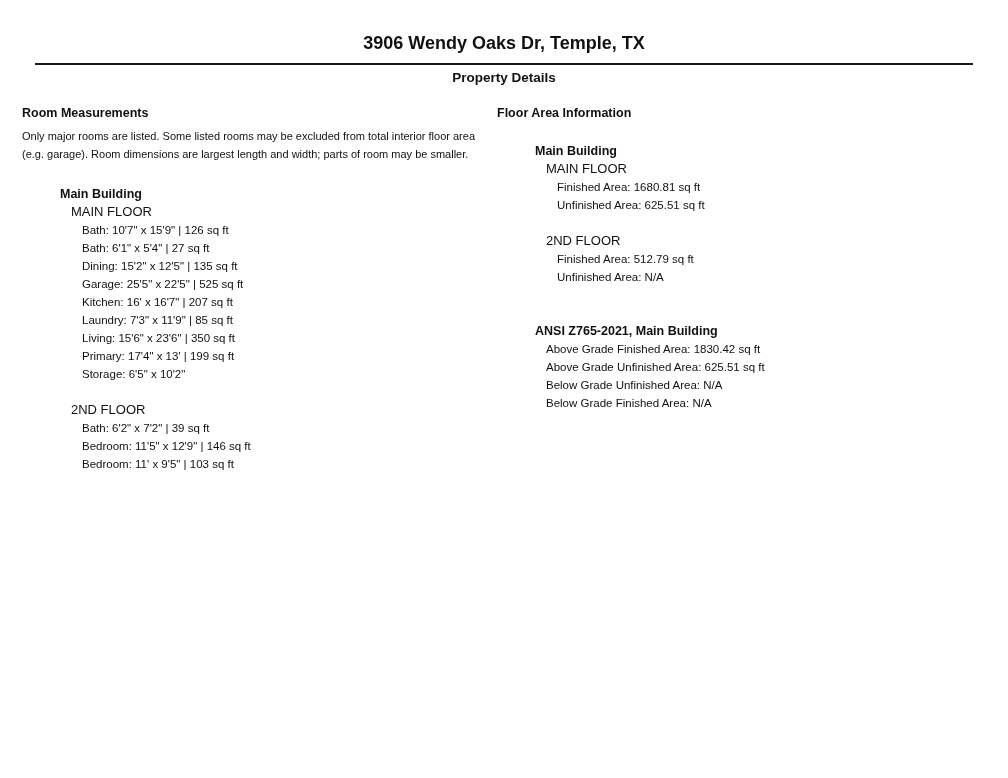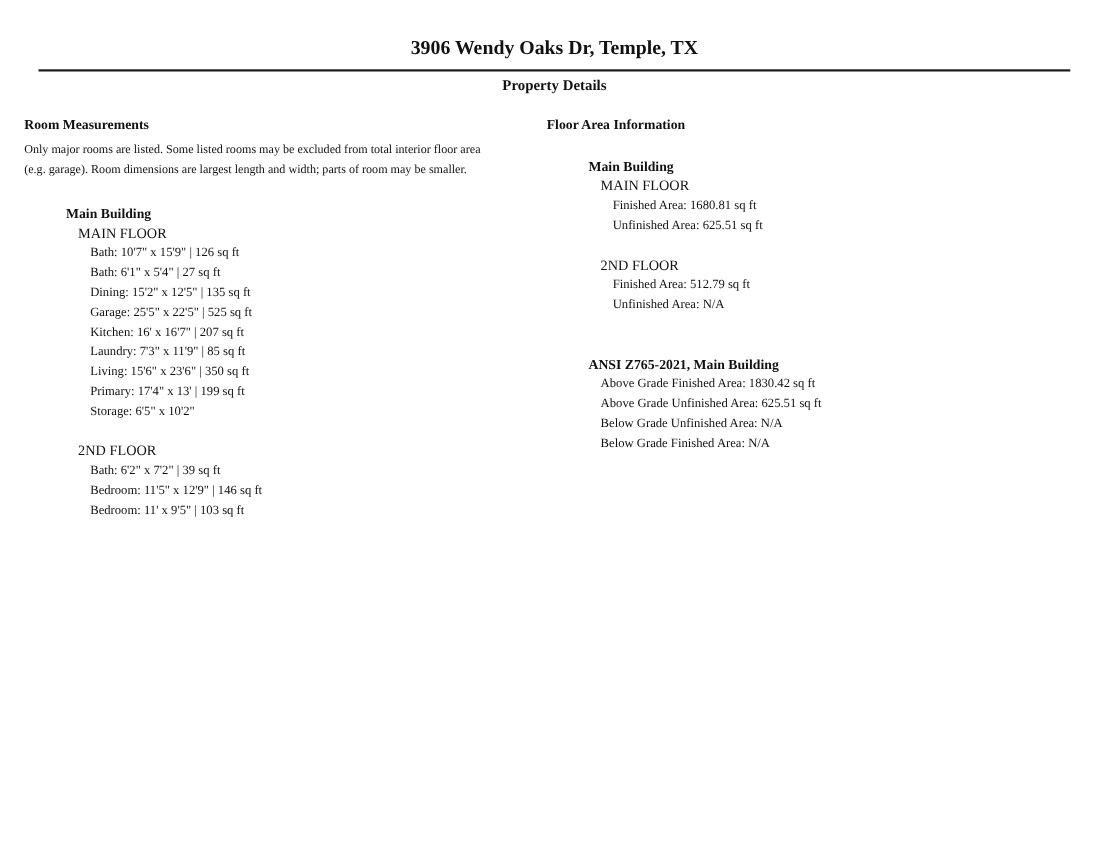--- a/index.html
+++ b/index.html
@@ -2,21 +2,21 @@
 <html><head>
 <meta charset="utf-8">
 <style>
   * { box-sizing: border-box; }
   html, body { margin: 0; padding: 0; background: #ffffff; }
   .page {
     position: relative;
     width: 1008px;
     height: 558px;
     background: #ffffff;
-    font-family: Liberation Serif, serif;
+    font-family: Liberation Sans, sans-serif;
     color: #111111;
     overflow: hidden;
   }
   .page-title {
     margin: 0;
     padding-top: 33px;
     text-align: center;
     font-size: 18px;
     font-weight: bold;
     line-height: 21px;

